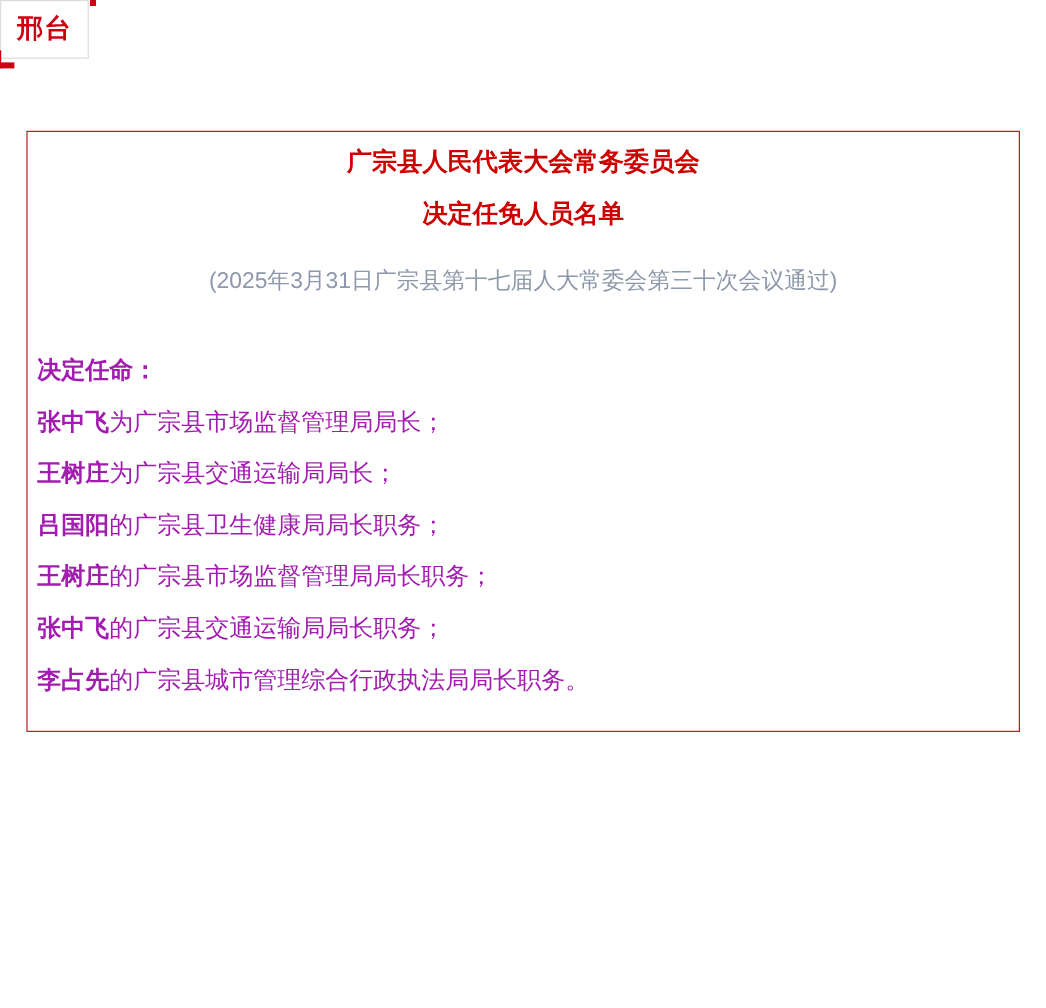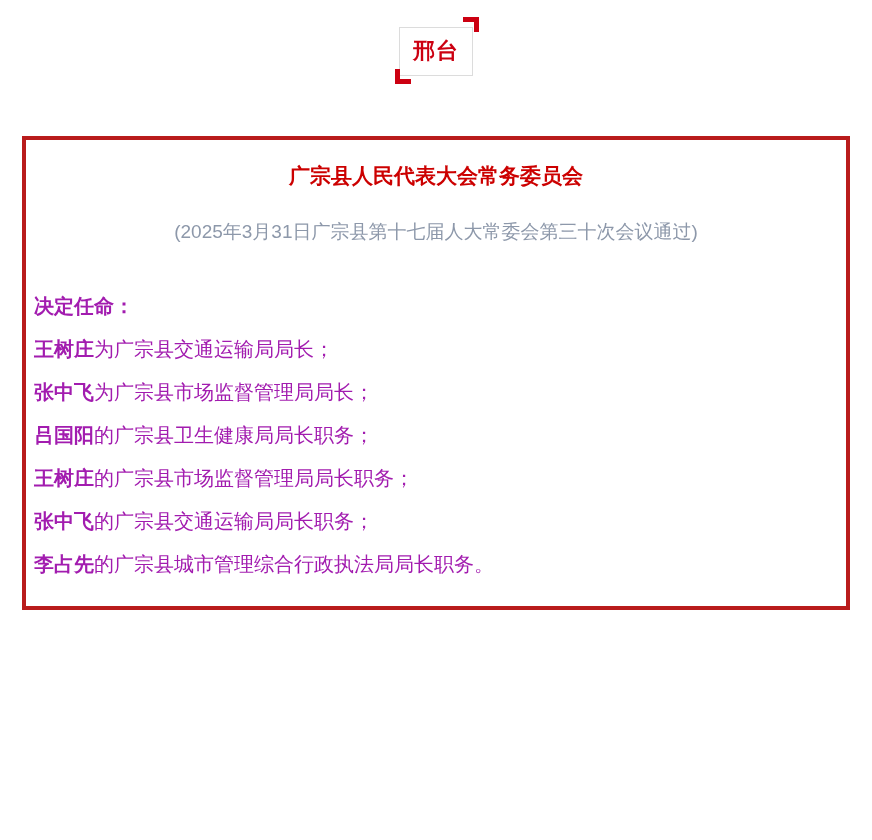--- a/index.html
+++ b/index.html
@@ -8,22 +8,20 @@
     width: 872px;
     height: 840px;
     background: #ffffff;
     font-family: "Liberation Sans", "DejaVu Sans", sans-serif;
     color: #1f1f1f;
     overflow: hidden;
   }
 
   
   .logo-wrap {
-    text-align: center;
-    padding-top: 27px;
     margin-bottom: 60px;
     text-decoration: underline;
   }
   .logo {
     position: relative;
     display: inline-block;
   }
   .logo-frame {
     display: inline-block;
     border: 1px solid #dcdcdc;
@@ -50,23 +48,23 @@
   .corner.bl {
     bottom: -8px;
     left: -4px;
     border-bottom: 5px solid #cc0011;
     border-left: 5px solid #cc0011;
   }
 
   
   .doc-box {
     margin: 0 22px;
-    border: 4px solid #b91c1c;
+    border: 1px solid #b91c1c;
     background: #ffffff;
-    padding: 14px 8px 20px;
+    padding: 4px 8px 20px;
   }
   .doc-title {
     margin: 0;
     font-size: 21px;
     line-height: 43px;
     font-weight: bold;
     color: #cc0000;
     text-align: center;
   }
   .doc-subtitle {
@@ -98,25 +96,26 @@
     <span class="corner tr"></span>
     <span class="corner bl"></span>
     <span class="logo-frame">
       <span class="logo-text">邢台</span>
     </span>
   </div>
 </div>
 
 <div class="doc-box">
   <h1 class="doc-title">广宗县人民代表大会常务委员会</h1>
+  <h1 class="doc-title">决定任免人员名单</h1>
   <p class="doc-subtitle">(2025年3月31日广宗县第十七届人大常委会第三十次会议通过)</p>
 
   <div class="doc-body">
     <p class="section-heading">决定任命：</p>
+    <p class="line"><span class="person-name">张中飞</span><span>为广宗县市场监督管理局局长；</span></p>
     <p class="line"><span class="person-name">王树庄</span><span>为广宗县交通运输局局长；</span></p>
-    <p class="line"><span class="person-name">张中飞</span><span>为广宗县市场监督管理局局长；</span></p>
 
     <p class="line"><span class="person-name">吕国阳</span><span>的广宗县卫生健康局局长职务；</span></p>
     <p class="line"><span class="person-name">王树庄</span><span>的广宗县市场监督管理局局长职务；</span></p>
     <p class="line"><span class="person-name">张中飞</span><span>的广宗县交通运输局局长职务；</span></p>
     <p class="line"><span class="person-name">李占先</span><span>的广宗县城市管理综合行政执法局局长职务。</span></p>
   </div>
 </div>
 
 </body></html>

